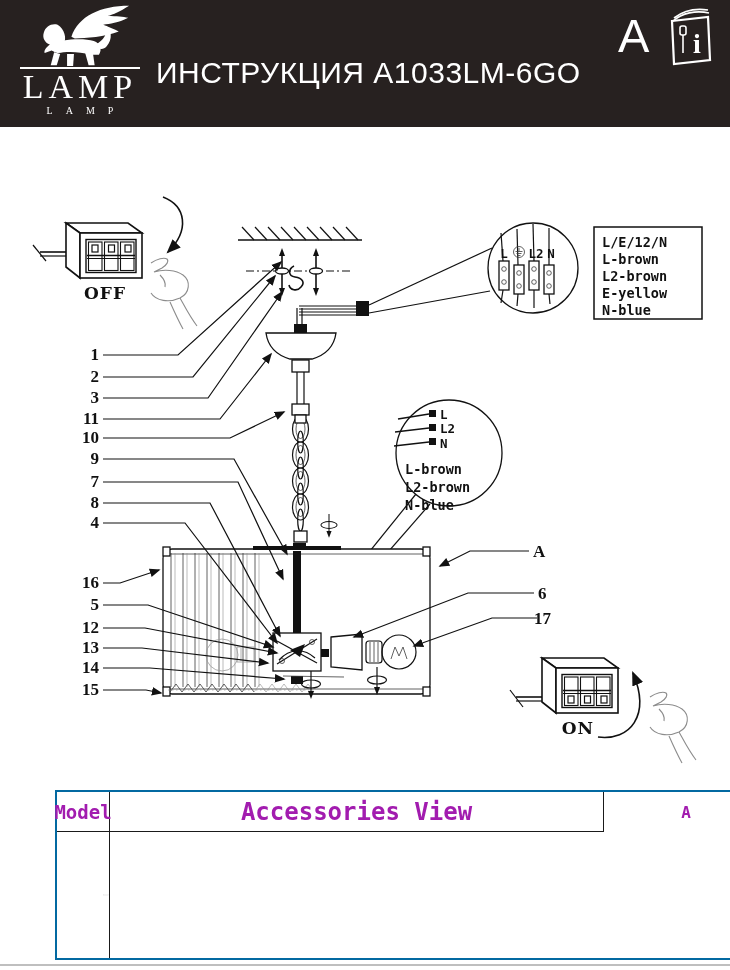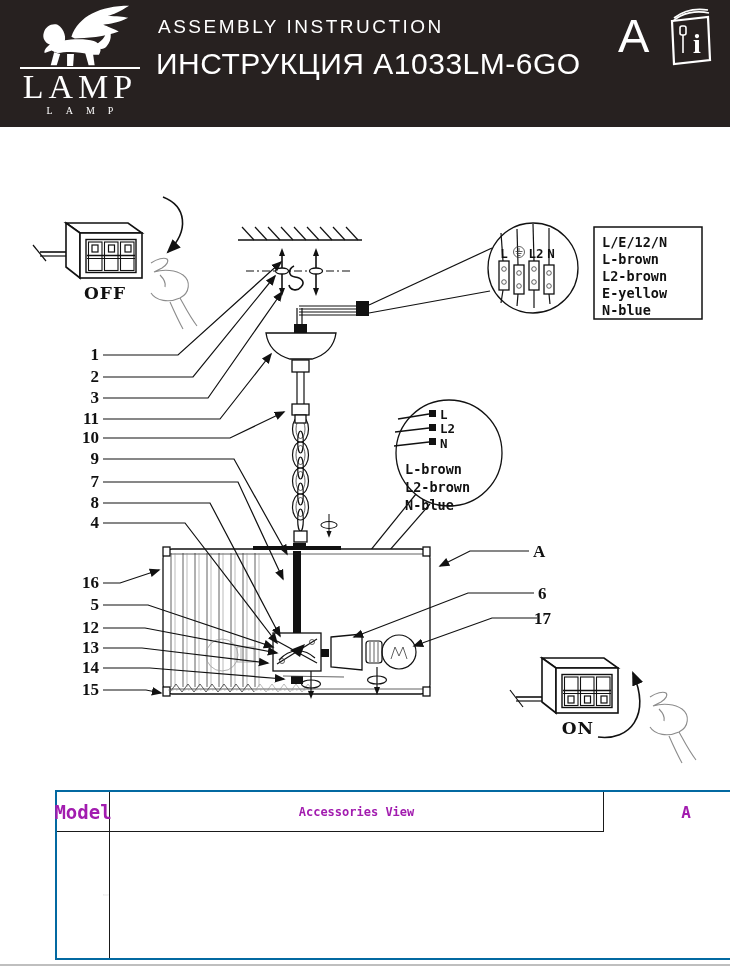--- a/index.html
+++ b/index.html
@@ -6,21 +6,21 @@
   .page{position:relative;width:730px;height:970px;background:#fff;overflow:hidden;
         font-family:"Liberation Sans",sans-serif;}
   
   .hdr{position:absolute;left:0;top:0;width:730px;height:127px;background:#272120;color:#fff;}
   .logo{position:absolute;left:16px;top:2px;width:128px;text-align:center;}
   .logo svg{display:block;margin:2px auto 0;}
   .logo-rule{height:2px;background:#fff;margin:1px 4px 0;}
   .brand-name{font-family:"Liberation Serif",serif;font-size:34px;letter-spacing:5px;line-height:36px;}
   .brand-sub{font-family:Liberation Serif, serif;font-size:10px;letter-spacing:13px;text-indent:13px;line-height:12px;}
   .title-en{position:absolute;left:158px;top:16px;font-size:19px;letter-spacing:2.5px;}
-  .title-ru{position:absolute;left:156px;top:47px;font-size:30px;letter-spacing:0.5px;}
+  .title-ru{position:absolute;left:156px;top:56px;font-size:30px;letter-spacing:0.5px;}
   .corner-a{position:absolute;left:618px;top:8px;font-size:47px;}
   .booklet{position:absolute;left:664px;top:8px;}
   
   .diagram{position:absolute;left:0;top:127px;width:730px;height:660px;}
   .ln{fill:none;stroke:#111;stroke-width:1.2px;}
   .ln15{fill:none;stroke:#111;stroke-width:1.6px;}
   .thin{fill:none;stroke:#3a3a3a;stroke-width:0.8px;}
   .vthin{fill:none;stroke:#8f8f8f;stroke-width:0.6px;}
   .faint{fill:none;stroke:#9a9a9a;stroke-width:0.8px;}
   .wh{fill:#fff;stroke:#111;stroke-width:1.3px;}
@@ -31,21 +31,21 @@
   .onoff{font:700 17px "DejaVu Serif",serif;fill:#111;letter-spacing:1px;}
   .handln{fill:none;stroke:#8c8c8c;stroke-width:1.1px;}
   
   .acc-table{position:absolute;left:55px;top:790px;width:716px;height:170px;border:2px solid #0369a1;
              box-sizing:border-box;display:grid;grid-template-columns:53px 494px 1fr;grid-template-rows:40px 1fr;
              font-family:"DejaVu Sans Mono",monospace;color:#a21caf;}
   .acc-table .cell{display:flex;align-items:center;justify-content:center;box-sizing:border-box;}
   .cb{border-bottom:1.5px solid #1a1a1a;}
   .cr{border-right:1.5px solid #1a1a1a;}
   .h-model{font-size:19px;font-weight:700;}
-  .h-acc{font-size:12px;font-weight:700;}
+  .h-acc{font-size:24px;font-weight:700;}
   .h-qty{font-size:14px;font-weight:700;}
   .b-model{font-size:16px;font-weight:700;}
   .b-qty{font-size:14px;font-weight:700;}
   .acc-cell{justify-content:flex-start !important;padding-left:46px;}
   .scan-edge{position:absolute;left:0;top:964px;width:730px;height:2px;background:#bfbfbf;}
 </style>
 </head>
 <body>
 
 <div class="page">
@@ -60,21 +60,20 @@
           <path d="M30,56 L26,71 L33,71 L37,58 Z"></path>
           <path d="M45,58 L45,72 L52,72 L53,58 Z"></path>
           <path d="M66,57 L70,71 L77,71 L75,57 Z"></path>
           <path d="M78,47 C87,43 93,34 90,25 C97,30 98,41 91,49 C87,54 80,53 78,47 Z"></path>
         </g>
       </svg>
       <div class="logo-rule"></div>
       <div class="brand-name">LAMP</div>
       <div class="brand-sub">LAMP</div>
     </div>
-    <div class="title-en">ASSEMBLY  INSTRUCTION</div>
     <div class="title-ru">ИНСТРУКЦИЯ A1033LM-6GO</div>
     <div class="corner-a">A</div>
     <div class="booklet">
       <svg width="50" height="60" viewBox="0 0 50 60">
         <g fill="none" stroke="#ffffff" stroke-width="1.6">
           <path d="M9,13 C18,5 32,2 45,5"></path>
           <path d="M10,10 C19,3 31,0 44,2"></path>
           <path d="M8,13 L44,9 L46,52 L10,56 Z" stroke-width="2.2"></path>
           <line x1="19" y1="27" x2="19" y2="45"></line>
           <rect x="16" y="18" width="6" height="9" rx="2"></rect>

